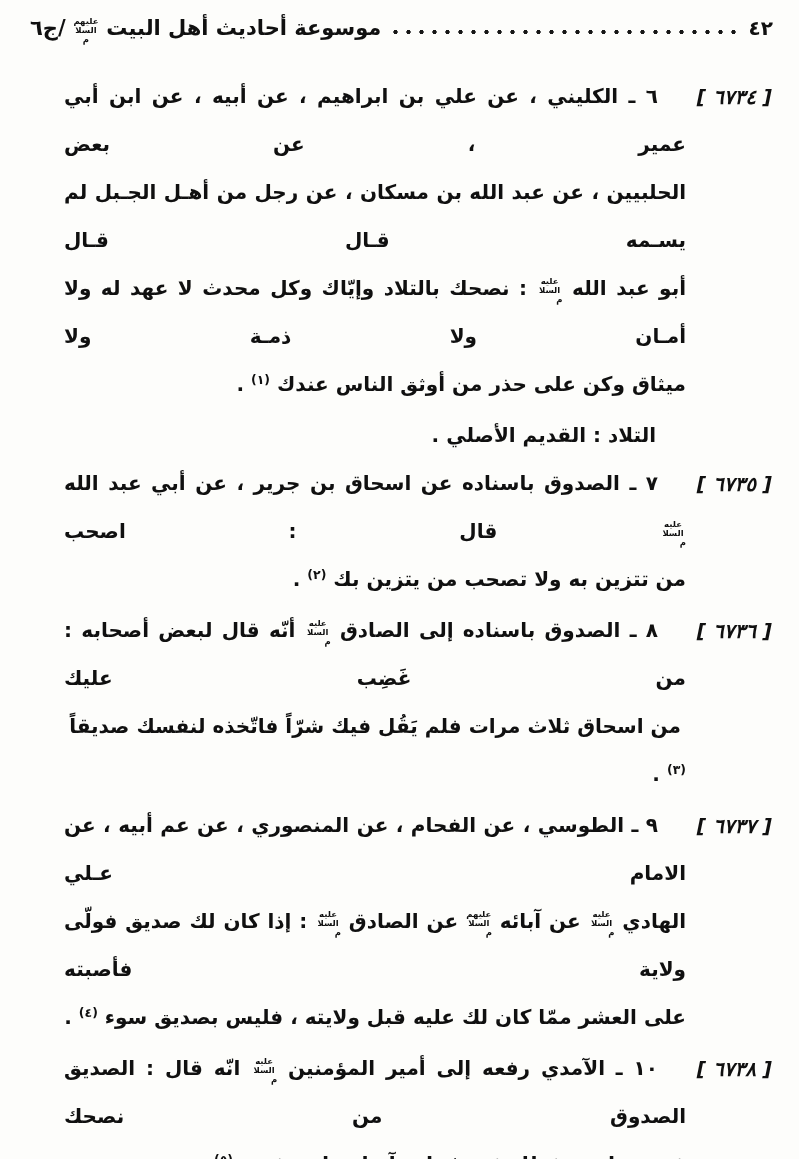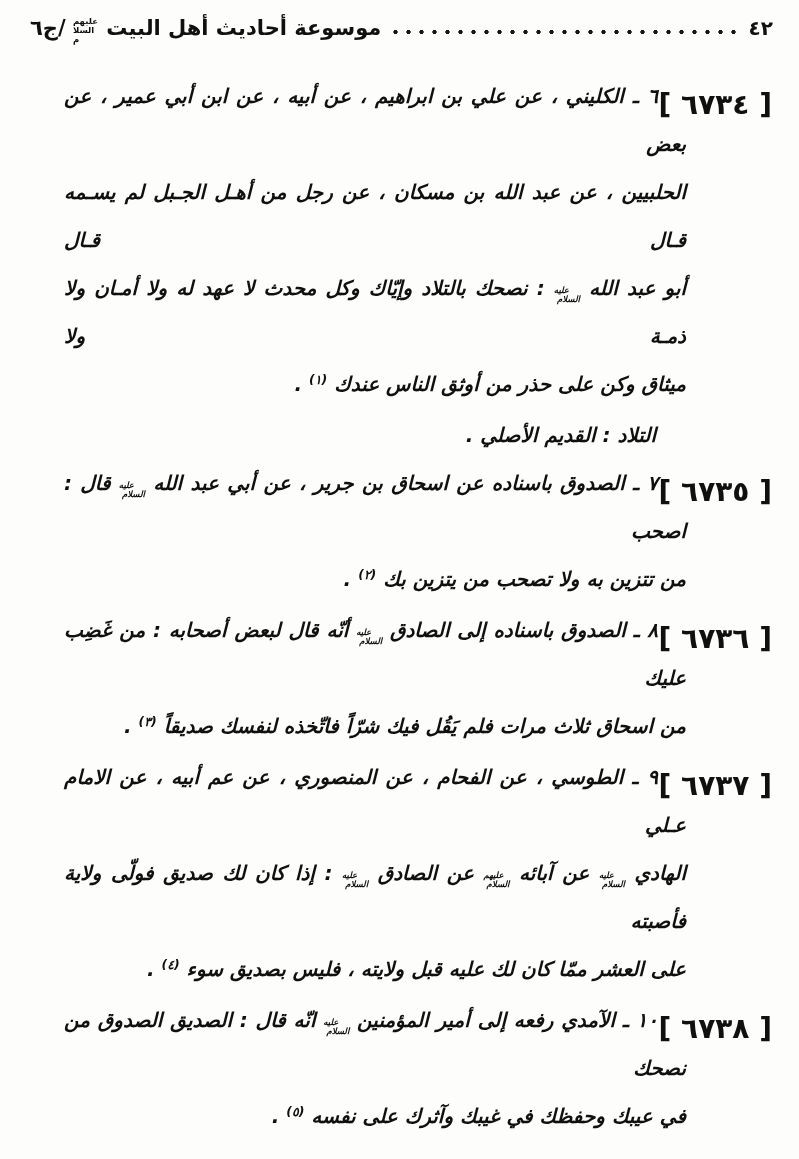--- a/index.html
+++ b/index.html
@@ -13,32 +13,32 @@
   .pagenum{letter-spacing:1px;}
   .leader{
     flex:1;align-self:flex-end;height:6px;margin:0 8px 9px 8px;
     background-image:radial-gradient(circle,#161616 1.9px,rgba(0,0,0,0) 2.4px);
     background-size:13px 6px;background-repeat:repeat-x;background-position:0 50%;
   }
   .title{font-size:21px;white-space:nowrap;}
   
   .content{margin:28px 113px 0 64px;font-size:20px;}
   .block{position:relative;}
-  .line{line-height:48px;text-align:justify;text-align-last:justify;font-style:italic;}
+  .line{line-height:48px;text-align:justify;text-align-last:justify;}
   .line.first{text-indent:28px;}
   .line.right{text-align:center;text-align-last:right;}
   .line.note{text-align:left;text-align-last:right;margin-left:0;margin-right:30px;}
   .ref{
-    position:absolute;right:-86px;top:9px;line-height:48px;font-size:28px;
-    white-space:nowrap;letter-spacing:.5px;
+    position:absolute;right:-86px;top:1px;line-height:48px;font-size:20px;
+    white-space:nowrap;letter-spacing:.5px;font-style:italic;
   }
   
   .hon{
     display:inline-block;width:26px;font-size:8.5px;line-height:1.08;
-    text-align:left;vertical-align:-7px;text-indent:0;white-space:normal;
+    text-align:center;vertical-align:-7px;text-indent:0;white-space:normal;
     word-break:break-word;
   }
   .fnref{font-size:12.5px;position:relative;top:-7px;letter-spacing:0;}
 </style>
 </head>
 <body>
 
 <div class="page">
 
   <div class="header">

